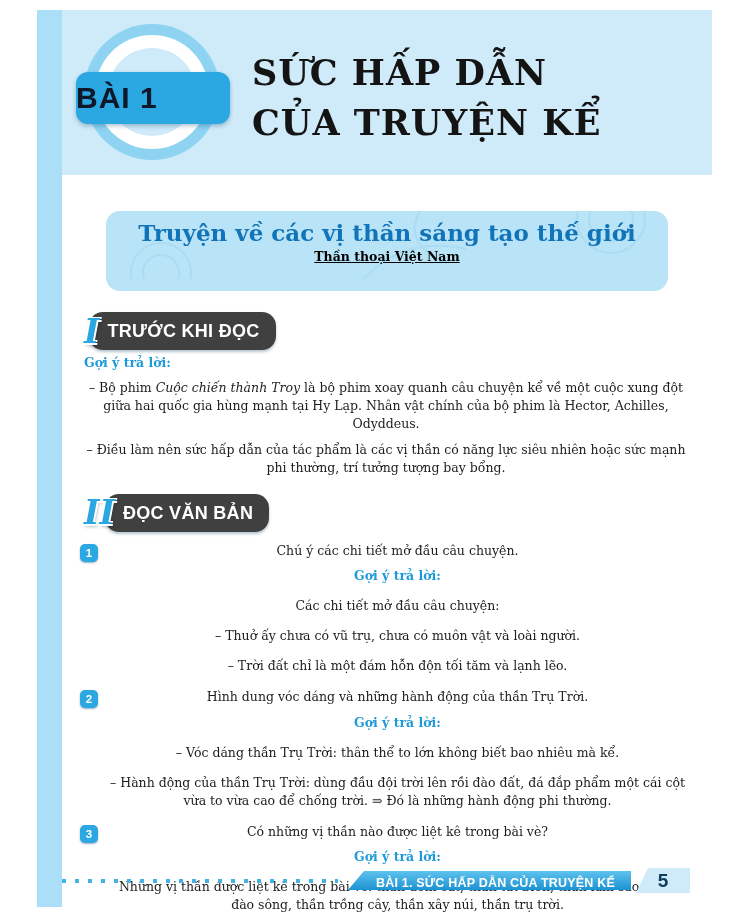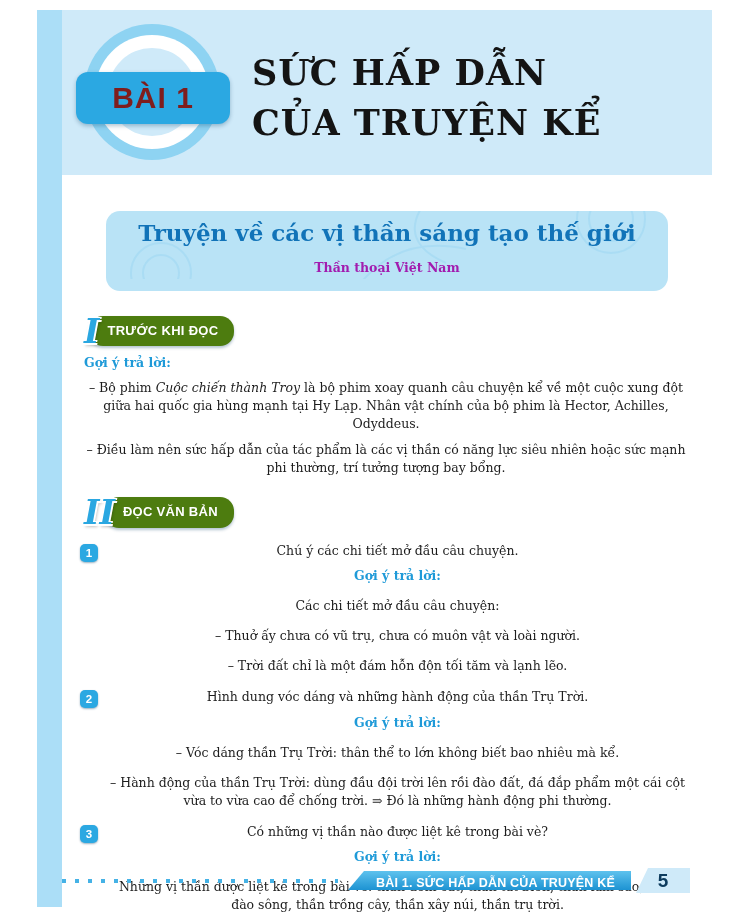--- a/index.html
+++ b/index.html
@@ -12,50 +12,50 @@
   .page { position:absolute; left:62px; top:10px; width:650px; height:897px; background:#ffffff; }
 
   
   .lesson-header { position:relative; height:165px; background:#cfeaf9; }
   .logo { position:absolute; left:22px; top:14px; width:136px; height:136px; }
   .ring-outer { position:absolute; inset:0; border-radius:50%; background:#8ed3f2; }
   .ring-white { position:absolute; inset:11px; border-radius:50%; background:#ffffff; }
   .ring-inner { position:absolute; inset:24px; border-radius:50%; background:#cfeaf9; }
   .lesson-badge {
     position:absolute; left:-8px; top:48px; width:154px; height:52px;
-    background:#2ba8e2; border-radius:12px; color:#7f1d1d;
+    background:#2ba8e2; border-radius:12px; color:#0f172a;
     font-family:"Liberation Sans", sans-serif; font-weight:bold; font-size:30px;
-    text-align:center; line-height:52px; letter-spacing:1px;
+    text-align:left; line-height:52px; letter-spacing:1px;
     box-shadow:0 2px 4px rgba(0,60,100,.3);
   }
   .lesson-title {
     position:absolute; left:190px; right:18px; top:38px; text-align:left;
     font-weight:bold; font-size:35px; line-height:1.42; color:#141414; letter-spacing:1px;
   }
 
   
   .topic-banner {
     position:relative; margin:36px auto 0; width:562px; height:80px;
     background:#b9e3f6; border-radius:14px; text-align:center; overflow:hidden;
   }
   .banner-deco { position:absolute; inset:0; z-index:0; }
   .topic-title { position:relative; z-index:1; margin-top:8px; font-size:23px; font-weight:bold; color:#1173b8; }
-  .topic-subtitle { position:relative; z-index:1; margin-top:14px; font-size:12.5px; font-weight:bold; color:#a21caf; }
+  .topic-subtitle { position:relative; z-index:1; margin-top:3px; font-size:12.5px; font-weight:bold; color:#000000; text-decoration:underline; }
 
   
   .section { margin:24px 24px 0 22px; font-size:12.5px; line-height:1.45; }
   .section-heading { display:flex; align-items:center; height:32px; margin-bottom:2px; }
   .numeral {
     position:relative; z-index:2; font-style:italic; font-weight:bold; font-size:33px;
     color:#2aa7e1; margin-right:-10px; line-height:1;
     text-shadow:-1.5px -1.5px 0 #fff, 1.5px -1.5px 0 #fff, -1.5px 1.5px 0 #fff, 1.5px 1.5px 0 #fff, 2px 3px 3px rgba(0,0,0,.25);
   }
   .pill {
-    position:relative; z-index:1; background:#4d7c0f; color:#fff;
-    font-family:"Liberation Sans", sans-serif; font-weight:bold; font-size:13px;
+    position:relative; z-index:1; background:#404040; color:#fff;
+    font-family:"Liberation Sans", sans-serif; font-weight:bold; font-size:18px;
     padding:6px 16px 6px 18px; border-radius:14px; letter-spacing:.3px;
     box-shadow:0 2px 3px rgba(0,60,100,.3);
   }
   p.q { margin-top:12px; text-indent:34px; }
   p.hint { margin-top:7px; margin-bottom:2px; color:#1f9ad8; font-weight:bold; }
   p.ans { margin-top:7px;text-align:center; }
 
   
   .items { margin:6px 24px 0 18px; }
   .item { display:flex; gap:9px; margin-top:13px; }

